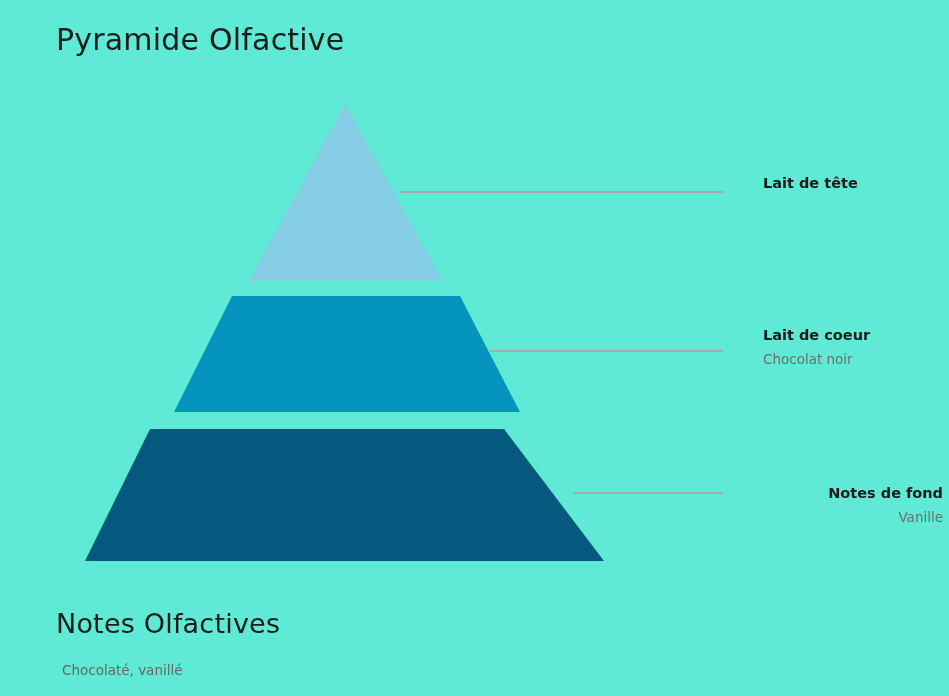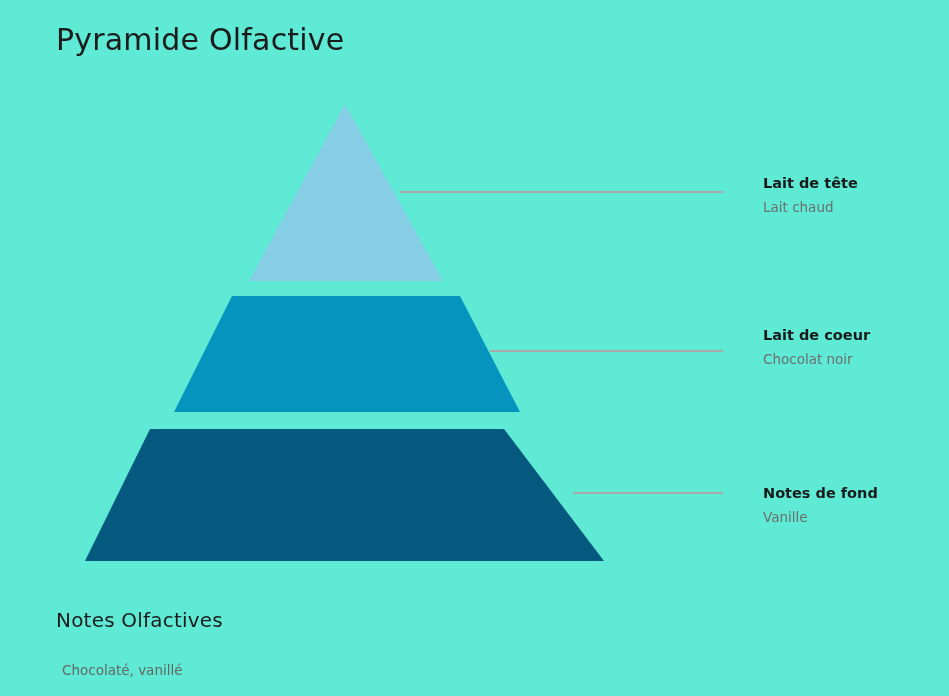--- a/index.html
+++ b/index.html
@@ -59,28 +59,28 @@
   .callout-sub {
     font-size: 13.5px;
     font-weight: 400;
     color: #6e6e6e;
     line-height: 18px;
     margin-top: 6px;
     white-space: nowrap;
   }
   #callout-top    { top: 174px; }
   #callout-middle { top: 326px; }
-  #callout-bottom { top: 484px; }
+  #callout-bottom { top: 484px; text-align: right; }
 
   
   .footer-title {
     position: absolute;
     left: 56px;
     top: 608px;
-    font-size: 20px;
+    font-size: 27px;
     font-weight: 400;
     color: #1c1c1c;
     letter-spacing: 0.2px;
     white-space: nowrap;
   }
   .footer-sub {
     position: absolute;
     left: 62px;
     top: 662px;
     font-size: 13.5px;
@@ -104,21 +104,20 @@
 
     <polygon points="150,429 504,429 604,561 85,561" fill="#06597e"></polygon>
 
     <line x1="400" y1="192" x2="723" y2="192" stroke="#a9a9a9" stroke-width="2.2"></line>
     <line x1="490" y1="351" x2="723" y2="351" stroke="#a9a9a9" stroke-width="2.2"></line>
     <line x1="573" y1="493" x2="723" y2="493" stroke="#a9a9a9" stroke-width="2.2"></line>
   </svg>
 
   <div class="callout" id="callout-top">
     <div class="callout-title">Lait de tête</div>
-    <div class="callout-sub">Lait chaud</div>
   </div>
 
   <div class="callout" id="callout-middle">
     <div class="callout-title">Lait de coeur</div>
     <div class="callout-sub">Chocolat noir</div>
   </div>
 
   <div class="callout" id="callout-bottom">
     <div class="callout-title">Notes de fond</div>
     <div class="callout-sub">Vanille</div>

